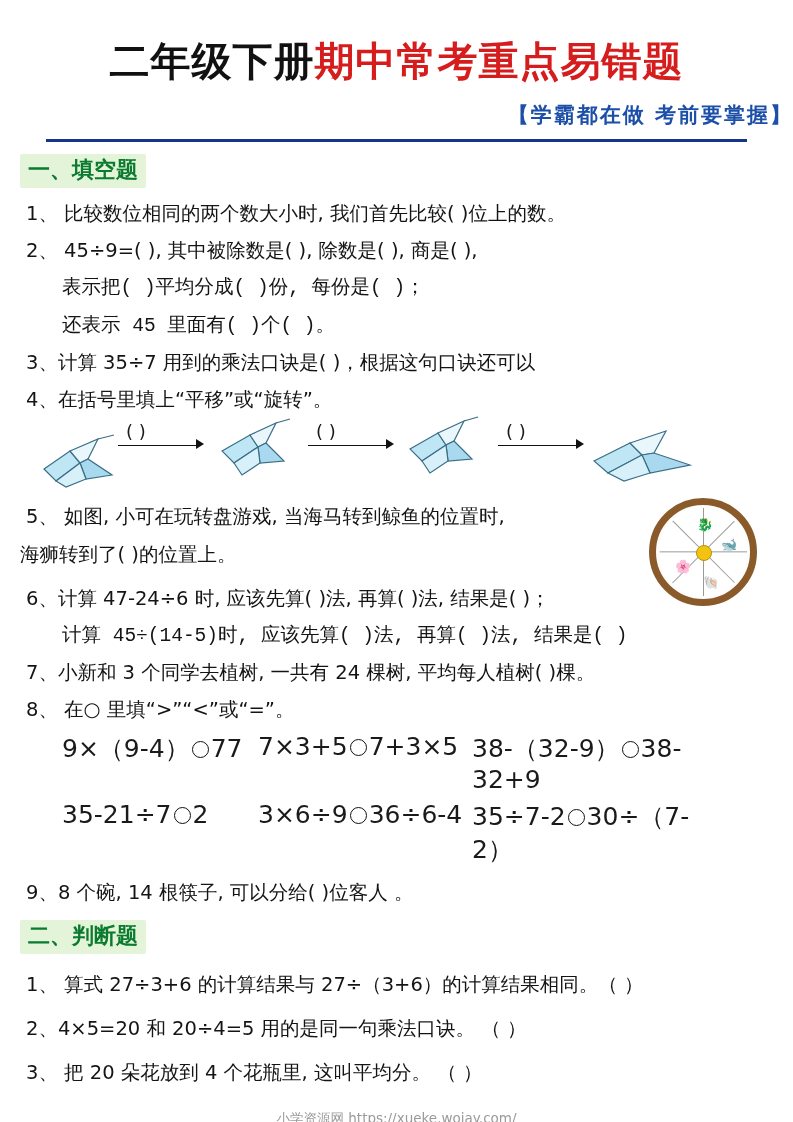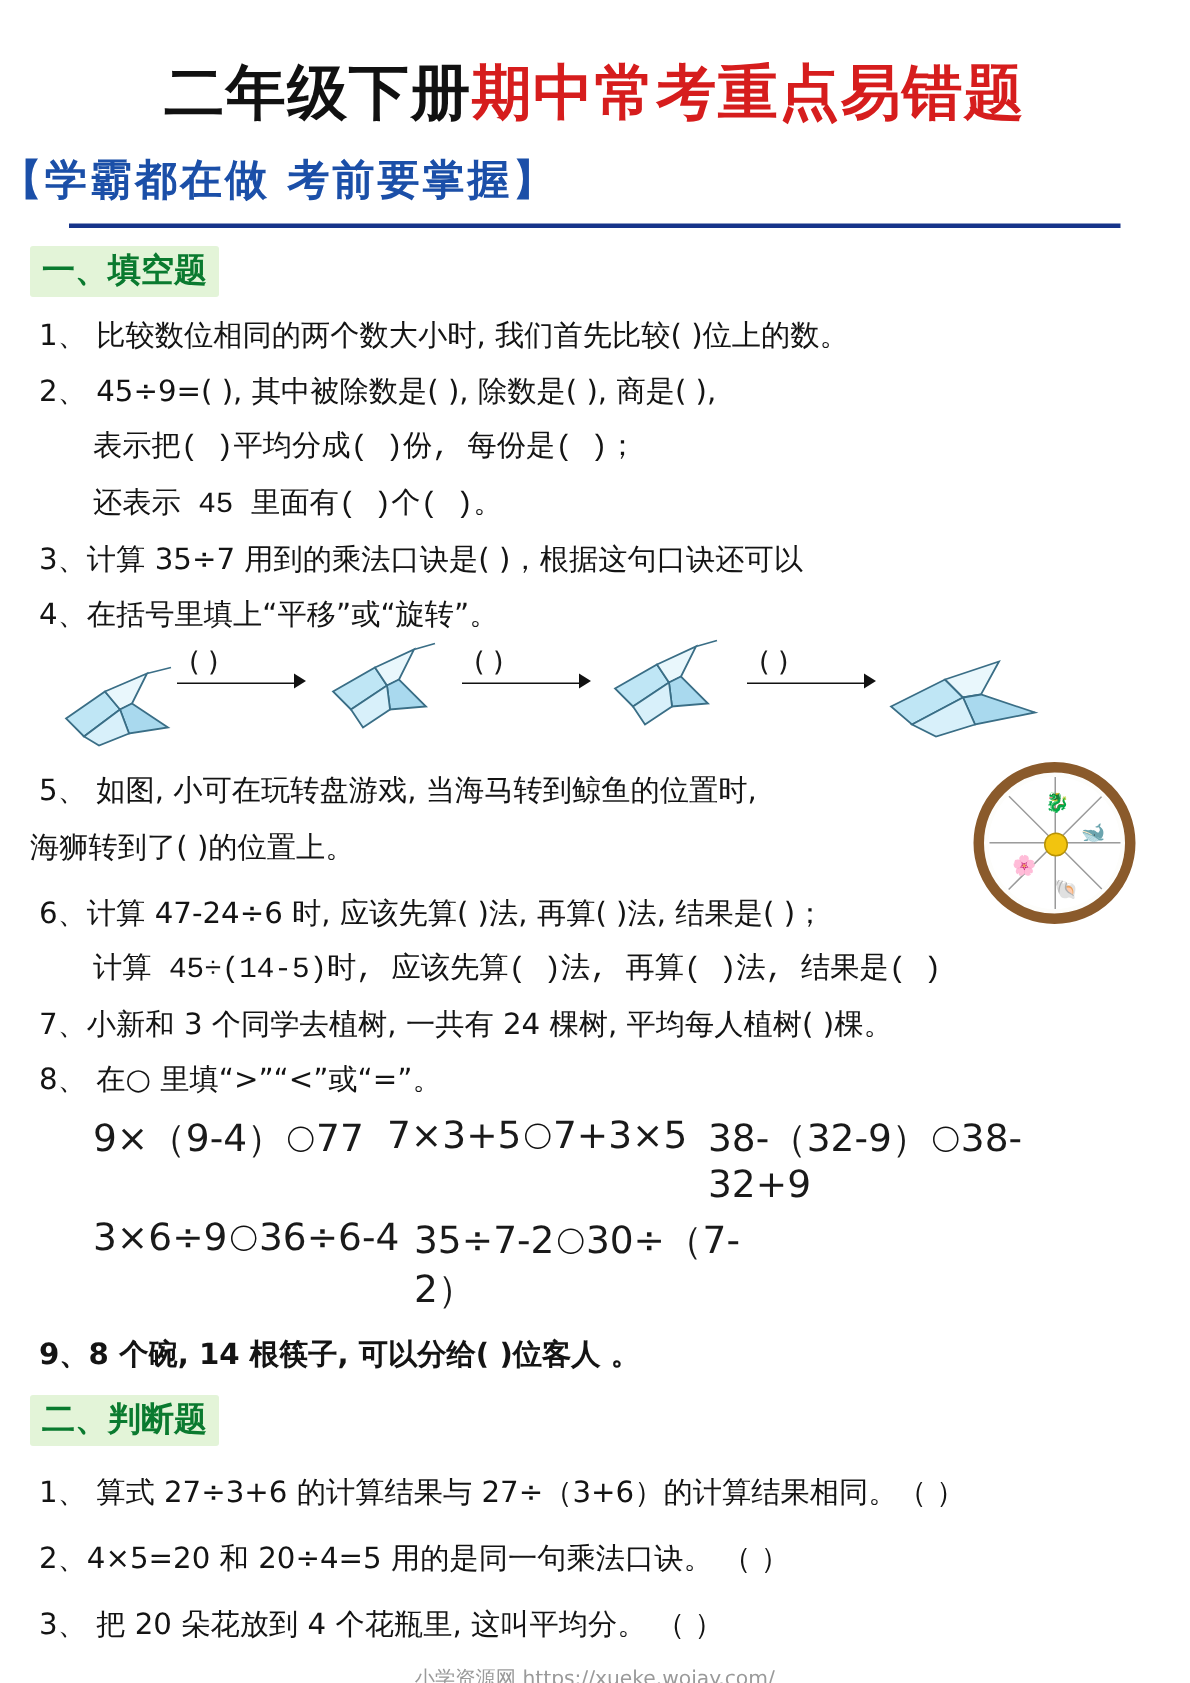--- a/index.html
+++ b/index.html
@@ -29,25 +29,25 @@
     white-space: nowrap;
     font-family: "DejaVu Sans", sans-serif;
     font-weight: bold;
     font-size: 40px;
     letter-spacing: 1px;
   }
   .title-black { color: #111111; }
   .title-red { color: #d61d1d; }
 
   .subtitle {
-    text-align: left;
+    text-align: right;
     margin-top: 12px;
     font-family: "DejaVu Sans", sans-serif;
     font-weight: bold;
-    font-size: 28px;
+    font-size: 21px;
     color: #1b4fa8;
     letter-spacing: 2px;
   }
   .rule {
     margin: 10px 46px 0 46px;
     border-top: 3px solid #16348a;
   }
 
   
   .section-header {
@@ -272,25 +272,26 @@
 
   <div class="q">8、 在○ 里填“&gt;”“&lt;”或“=”。</div>
 
   <div class="ineq-row">
     <span class="cell c1"><span>9×（9-4）</span><span class="circ"></span><span>77</span></span>
     <span class="cell c2"><span>7×3+5</span><span class="circ"></span><span>7+3×5</span></span>
     <span class="cell c3"><span>38-（32-9）</span><span class="circ"></span><span>38-32+9</span></span>
   </div>
 
   <div class="ineq-row">
+    <span class="cell c1"><span>35-21÷7</span><span class="circ"></span><span>2</span></span>
     <span class="cell c2"><span>3×6÷9</span><span class="circ"></span><span>36÷6-4</span></span>
     <span class="cell c3"><span>35÷7-2</span><span class="circ"></span><span>30÷（7-2）</span></span>
   </div>
 
-  <div class="q" style="margin-top:12px;font-weight:bold;">9、8 个碗, 14 根筷子, 可以分给(          )位客人 。</div>
+  <div class="q" style="margin-top:12px;">9、8 个碗, 14 根筷子, 可以分给(          )位客人 。</div>
 
   
   <div class="section-header">二、判断题</div>
 
   <div class="q" style="margin-top:12px;">1、 算式 27÷3+6 的计算结果与 27÷（3+6）的计算结果相同。（        ）</div>
   <div class="q" style="margin-top:14px;">2、4×5=20 和 20÷4=5 用的是同一句乘法口诀。                      （        ）</div>
   <div class="q" style="margin-top:14px;">3、 把 20 朵花放到 4 个花瓶里, 这叫平均分。                          （        ）</div>
 
   <div class="footer">小学资源网 https://xueke.woiay.com/</div>
 

